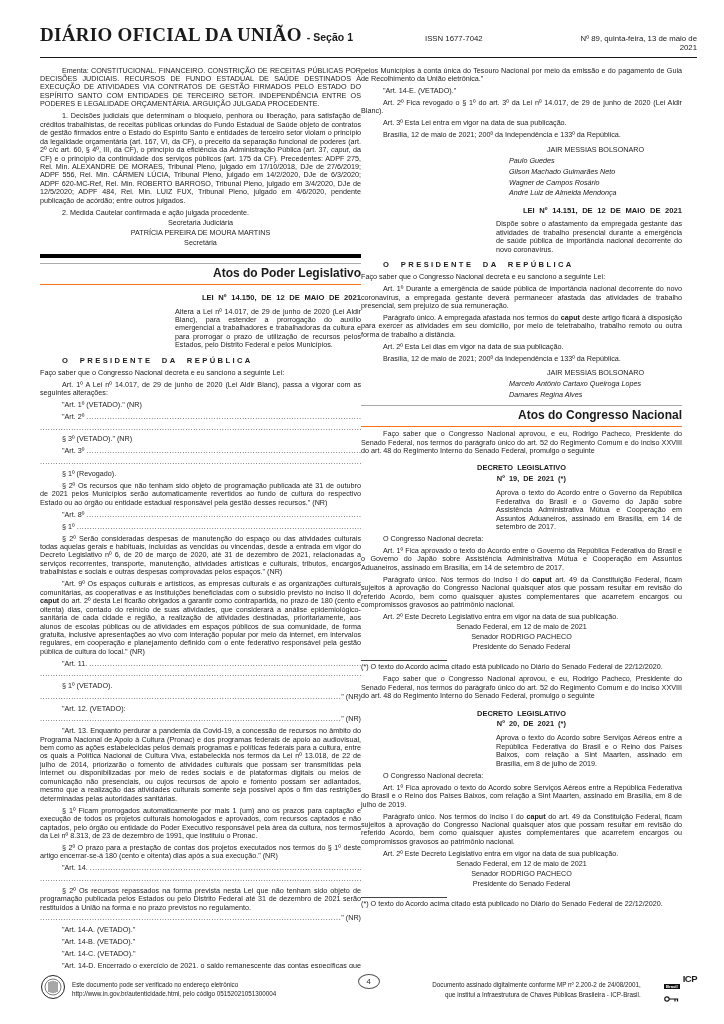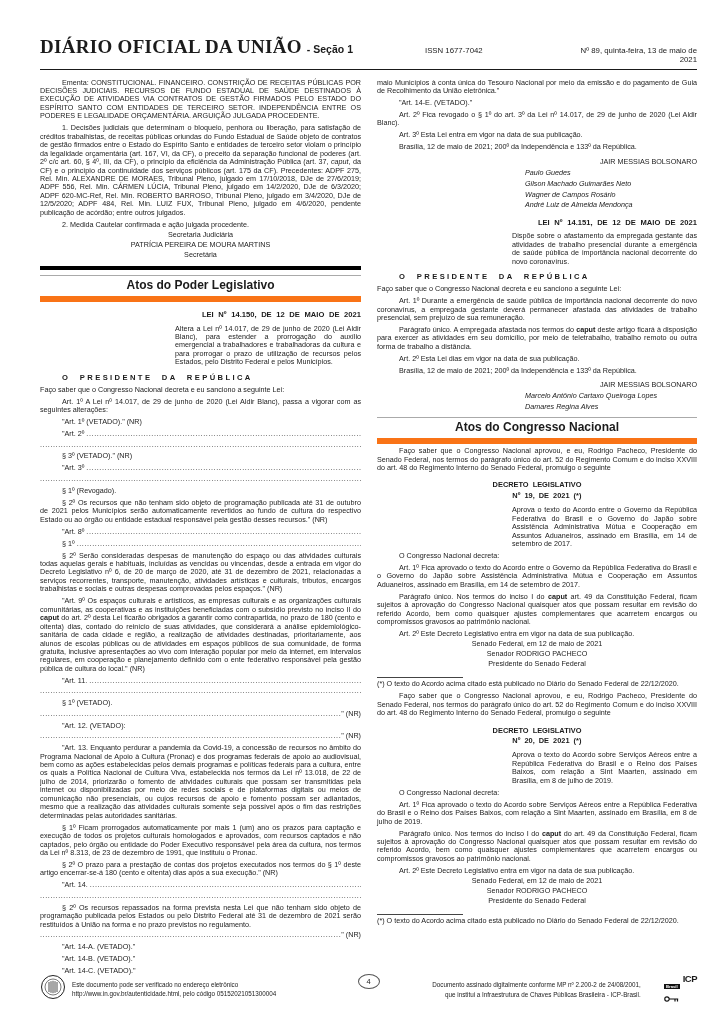--- a/index.html
+++ b/index.html
@@ -1,49 +1,49 @@
 <!DOCTYPE html>
 <html lang="pt"><head>
 <meta charset="utf-8">
 <style>
   html,body{margin:0;padding:0;width:724px;height:1024px;background:#fff;overflow:hidden;}
   body{font-family:"Liberation Sans","DejaVu Sans",sans-serif;color:#1b1b1b;position:relative;}
-  .page{padding:36px 27px 0 40px;}
+  .page{padding:24px 27px 0 40px;}
 
   
   .masthead{display:flex;align-items:baseline;border-bottom:1.6px solid #1a1a1a;padding-bottom:5px;}
   .mast-left{width:385px;}
   .mast-title{font-family:"Liberation Serif","DejaVu Serif",serif;font-weight:bold;font-size:19px;letter-spacing:.3px;}
   .mast-section{font-size:10.5px;font-weight:bold;margin-left:5px;}
   .mast-issn{width:150px;font-size:7.8px;}
   .mast-edition{flex:1;text-align:right;font-size:7.8px;}
 
   
-  .cols{display:flex;gap:16px;margin-top:5px;height:905px;overflow:hidden;}
+  .cols{display:flex;margin-top:5px;height:905px;overflow:hidden;}
   .col{width:321px;font-size:7.2px;line-height:8.45px;text-align:justify;}
 
   
   .p{text-indent:22px;margin-top:3.5px;}
   .pni{margin-top:3.5px;}
   .fn{margin-top:2px;}
   .center{text-align:center;margin-top:1.5px;}
   .centerb{text-align:right;font-weight:bold;font-size:7.6px;word-spacing:2.5px;margin-top:9px;}
   .spaced{font-weight:bold;font-size:7.6px;letter-spacing:2.4px;word-spacing:5px;text-align:left;margin-top:7px;padding-left:22px;}
   .summary{margin-left:135px;margin-top:5px;text-align:justify;}
-  .sig{margin-left:148px;margin-top:6px;text-align:right;}
+  .sig{margin-left:148px;margin-top:6px;text-align:center;}
   .sigi{margin-left:148px;margin-top:2.5px;font-style:italic;text-align:left;}
   .dots{overflow:hidden;white-space:nowrap;letter-spacing:.6px;margin-top:2px;color:#222;}
   .artdots{display:flex;margin-top:3.5px;}
   .artdots .pre{white-space:pre;padding-left:22px;}
   .dfill{flex:1 1 0;min-width:0;overflow:hidden;white-space:nowrap;letter-spacing:.6px;color:#222;}
   .dotsnr{display:flex;margin-top:2px;}
   .dotsnr .post{white-space:pre;}
   .rule{width:86px;border-top:1px solid #444;margin-top:9px;}
   .thickbar{border-top:4px solid #000;margin:7px 0 2px;}
-  .section{border-top:1px solid #aaa;border-bottom:6px solid #f97316;text-align:center;padding:2px 0 3px;margin-top:5px;}
+  .section{border-top:1px solid #aaa;border-bottom:1px solid #f97316;text-align:right;padding:2px 0 3px;margin-top:5px;}
   .sectitle{font-weight:bold;font-size:12px;line-height:1.25;}
   .dl{text-align:center;margin-top:8px;}
   .dlin{display:inline-block;text-align:right;font-weight:bold;font-size:7.4px;line-height:1.4;word-spacing:2px;}
 
   
   .footer{position:absolute;top:974px;left:40px;right:27px;display:flex;align-items:flex-start;}
   .f-left{width:300px;display:flex;gap:6px;align-items:center;}
   .f-verify{font-size:6.3px;line-height:1.45;color:#222;text-align:left;}
   .f-mid{flex:1;display:flex;justify-content:center;}
   .pagenum{display:inline-block;width:20px;height:13px;border:1px solid #555;border-radius:50%;font-size:7.5px;line-height:13px;text-align:center;}
@@ -134,21 +134,21 @@
         <div class="dotsnr">
           <span class="dfill">............................................................................................................................................................................................................................................................................................................................................................................................................................................................................................................................................................................................................................................................................................................................</span>
           <span class="post">" (NR)</span>
         </div>
         <div class="p">"Art. 14-A. (VETADO)."</div>
         <div class="p">"Art. 14-B. (VETADO)."</div>
         <div class="p">"Art. 14-C. (VETADO)."</div>
         <div class="p">"Art. 14-D. Encerrado o exercício de 2021, o saldo remanescente das contas específicas que foram criadas para receber as transferências e gerir os recursos será restituído até 10 de janeiro de 2022 pelos Estados, pelo Distrito Federal e</div>
       </div>
     <div class="col">
-        <div class="pni">maio Municípios à conta única do Tesouro Nacional por meio da emissão e do pagamento de Guia de Recolhimento da União eletrônica."</div>
+        <div class="pni">pelos Municípios à conta única do Tesouro Nacional por meio da emissão e do pagamento de Guia de Recolhimento da União eletrônica."</div>
         <div class="p">"Art. 14-E. (VETADO)."</div>
         <div class="p">Art. 2º Fica revogado o § 1º do art. 3º da Lei nº 14.017, de 29 de junho de 2020 (Lei Aldir Blanc).</div>
         <div class="p">Art. 3º Esta Lei entra em vigor na data de sua publicação.</div>
         <div class="p">Brasília, 12 de maio de 2021; 200º da Independência e 133º da República.</div>
         <div class="sig">JAIR MESSIAS BOLSONARO</div>
         <div class="sigi">Paulo Guedes</div>
         <div class="sigi">Gilson Machado Guimarães Neto</div>
         <div class="sigi">Wagner de Campos Rosário</div>
         <div class="sigi">André Luiz de Almeida Mendonça</div>
         <div class="centerb">LEI Nº 14.151, DE 12 DE MAIO DE 2021</div>

